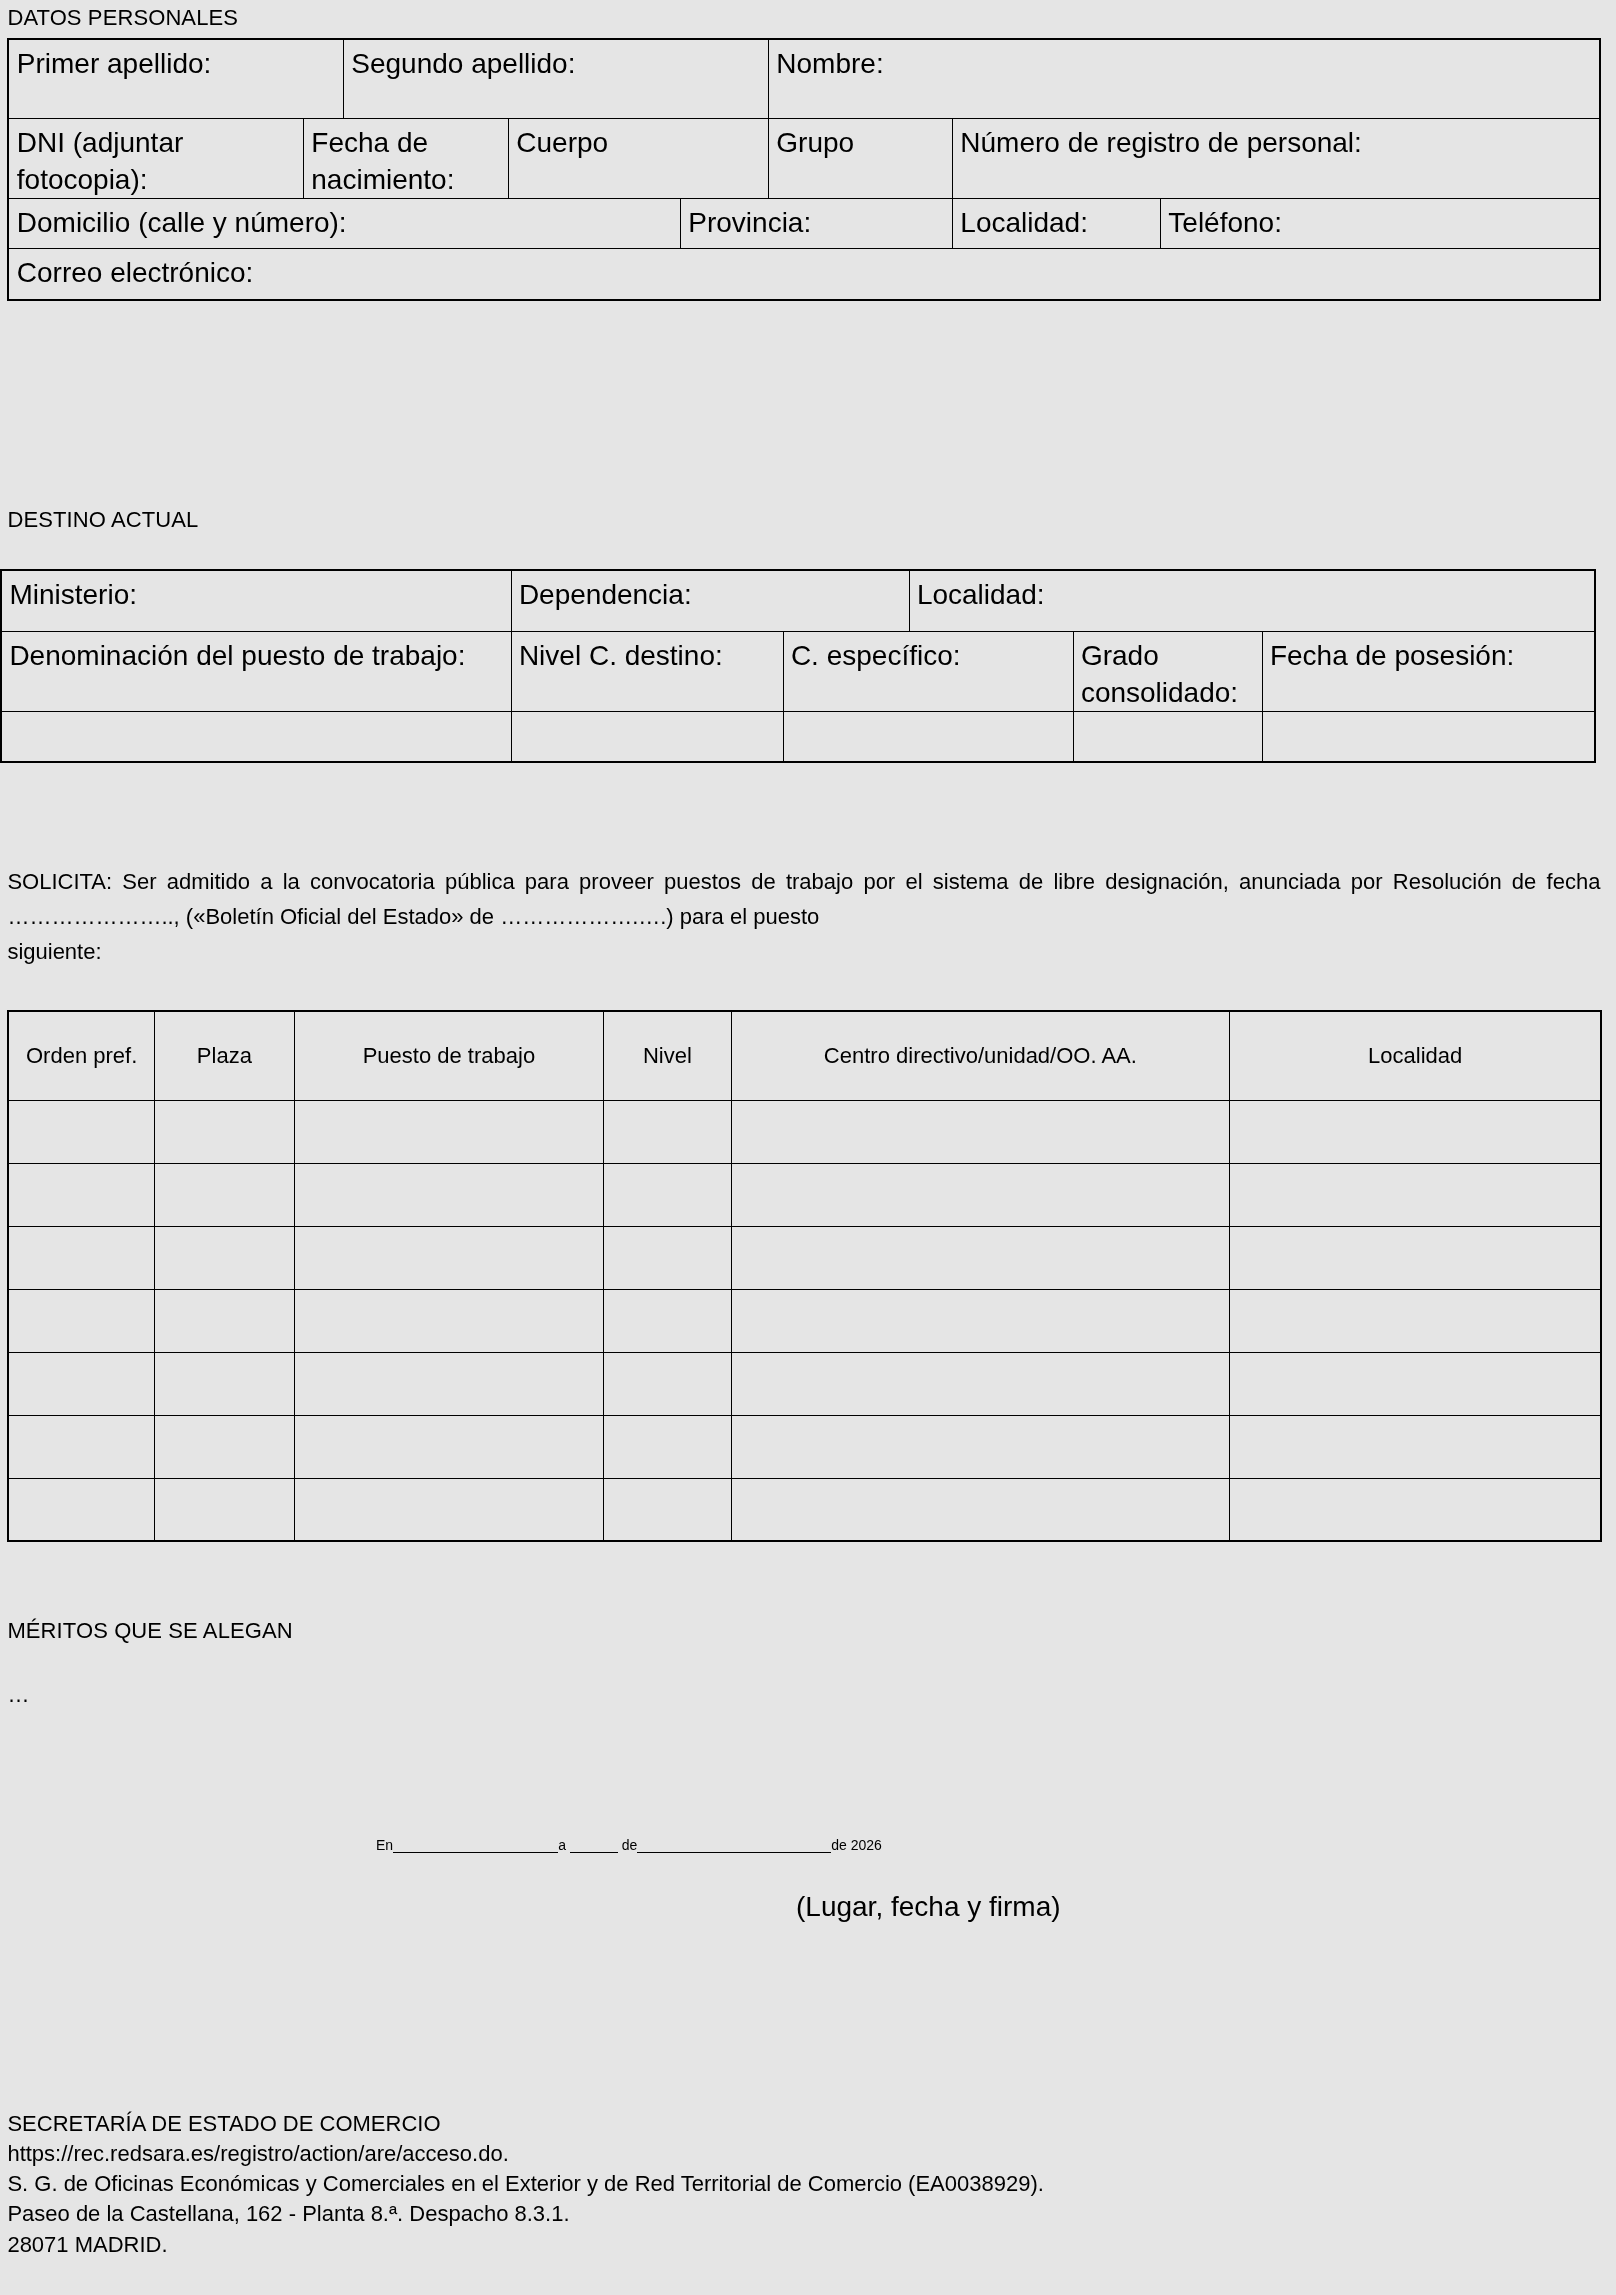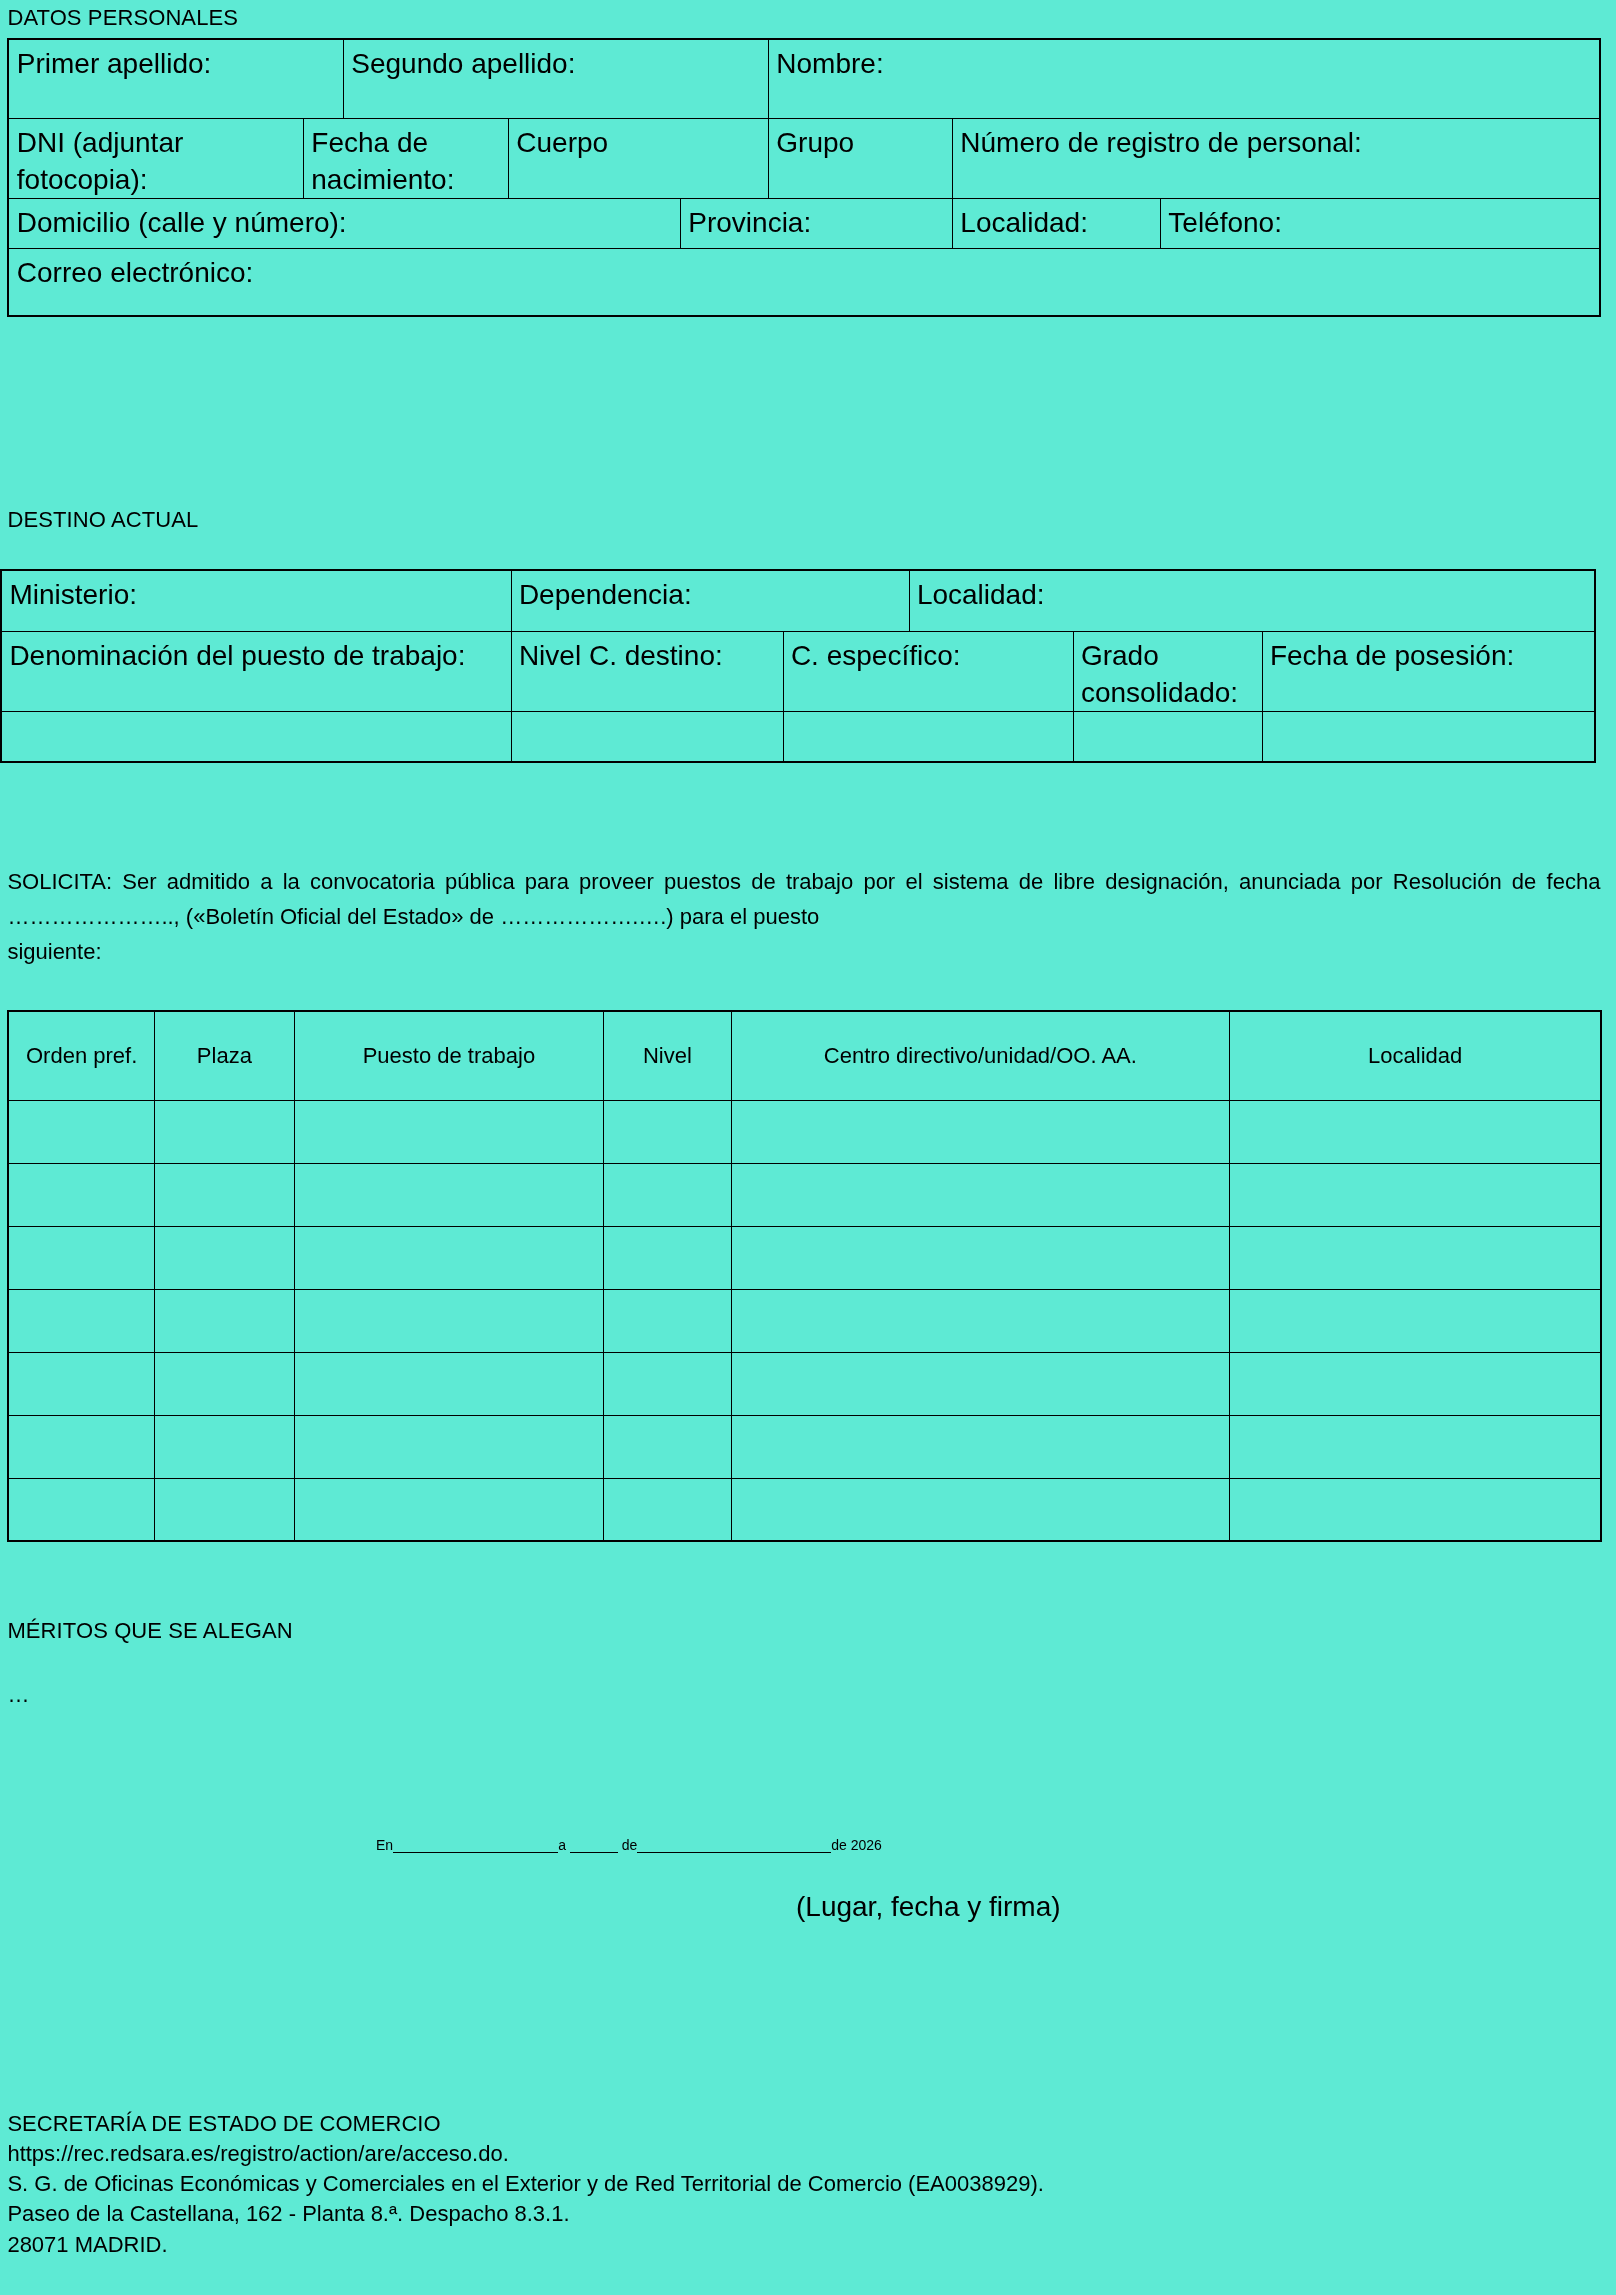--- a/index.html
+++ b/index.html
@@ -10,21 +10,21 @@
   }
   body {
     font-family: "Liberation Sans", sans-serif;
     color: #000000;
     -webkit-font-smoothing: antialiased;
   }
   .page {
     position: relative;
     width: 1617px;
     height: 2295px;
-    background: #5eead4;
+    background: #e5e5e5;
     box-sizing: border-box;
     padding: 0;
     overflow: hidden;
   }
 
   
   .section-heading {
     position: absolute;
     font-size: 22px;
     line-height: 1.2;
@@ -150,21 +150,21 @@
         <td class="cell-label">Grupo</td>
         <td class="cell-label" colspan="3">Número de registro de personal:</td>
       </tr>
       <tr>
         <td class="cell-label" colspan="4" style="height:50px;">Domicilio (calle y número):</td>
         <td class="cell-label" colspan="2">Provincia:</td>
         <td class="cell-label">Localidad:</td>
         <td class="cell-label" colspan="2">Teléfono:</td>
       </tr>
       <tr>
-        <td class="cell-label" colspan="9" style="height:68px;">Correo electrónico:</td>
+        <td class="cell-label" colspan="9" style="height:52px;">Correo electrónico:</td>
       </tr>
     </tbody>
   </table>
 
   <div class="section-heading" style="left:7.4px; top:507px;">DESTINO ACTUAL</div>
 
   <table class="form-table" style="left:0; top:569px; width:1593px;">
     <colgroup>
       <col style="width:510px">
       <col style="width:272px">

